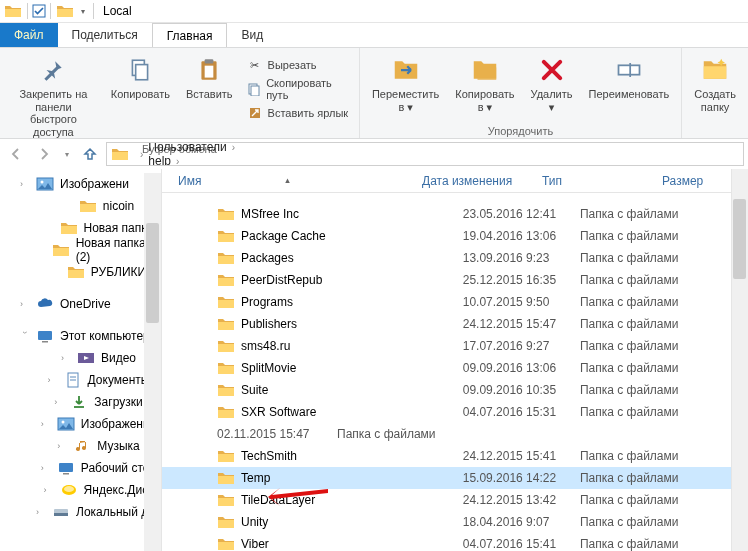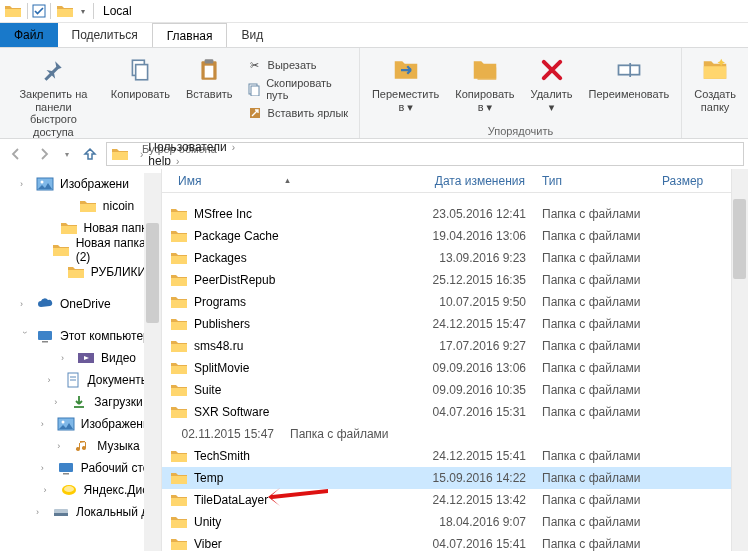--- a/index.html
+++ b/index.html
@@ -9,21 +9,21 @@
 .titlebar { height: 23px; background: #fff; border-bottom: 1px solid #e5e5e5; display: flex; align-items: center; padding: 0 2px; }
 .titlebar .qat-btn { width: 22px; height: 22px; display: flex; align-items: center; justify-content: center; }
 .titlebar .folder-ico { width: 18px; height: 16px; }
 .titlebar .qat-sep { width: 1px; height: 16px; background: #d0d0d0; margin: 0 3px; }
 .titlebar .check { width: 16px; height: 16px; display: flex; align-items: center; justify-content: center; font-size: 12px; color: #2b579a; }
 .titlebar .title { margin-left: 6px; font-size: 12px; }
 
 
 .tabs { height: 24px; background: #fff; display: flex; }
 .tab { padding: 0 14px; height: 24px; line-height: 24px; font-size: 12px; cursor: default; }
-.tab.file { background: #1979ca; color: #000000; }
+.tab.file { background: #1979ca; color: #fef9c3; }
 .tab.active { border: 1px solid #d0d0d0; border-bottom: none; }
 .tab:not(.file):not(.active) { color: #333; }
 
 
 .ribbon { height: 92px; background: #f5f6f7; border-top: 1px solid #dadbdc; border-bottom: 1px solid #dadbdc; display: flex; }
 .group { border-right: 1px solid #e1e2e3; padding: 4px 6px 1px; display: flex; flex-direction: column; justify-content: space-between; }
 .group-label { font-size: 11px; color: #666; text-align: center; margin-top: 2px; }
 .group-body { display: flex; align-items: flex-start; gap: 4px; flex: 1; }
 .big-btn { display: flex; flex-direction: column; align-items: center; padding: 2px 6px; text-align: center; line-height: 1.15; color: #444; }
 .big-btn .ic { width: 32px; height: 32px; display: flex; align-items: center; justify-content: center; margin-bottom: 2px; }
@@ -48,25 +48,25 @@
 .nav-item .exp { width: 10px; color: #888; font-size: 9px; }
 .nav-item.indent { padding-left: 36px; justify-content: center; }
 .nav-item .nic { width: 18px; height: 16px; display: flex; align-items: center; justify-content: center; }
 .nav-group-gap { height: 10px; }
 
 .filepane { flex: 1; position: relative; overflow: hidden; }
 .cols { height: 24px; border-bottom: 1px solid #e5e5e5; display: flex; align-items: center; font-size: 12px; color: #3a6ea5; }
 .col { padding: 0 8px; height: 24px; line-height: 24px; border-right: 1px solid transparent; }
 .c-name { width: 252px; padding-left: 16px; position: relative; }
 .c-name .sort { position: absolute; left: 50%; top: -1px; transform: translateX(-50%); font-size: 9px; color: #666; }
-.c-date { width: 120px; text-align: right; }
+.c-date { width: 120px; }
 .c-type { width: 120px; }
 .c-size { width: 60px; }
 .rows { }
-.row { height: 22px; display: flex; align-items: center; font-size: 12px; }
+.row { height: 22px; display: flex; align-items: center; font-size: 12px; padding-left: 47px; }
 .row.sel { background: #cce8ff; }
 .row .cell { padding: 0 8px; overflow: hidden; white-space: nowrap; }
 .row .c-name { display: flex; align-items: center; gap: 6px; }
 .row .fic { width: 18px; height: 16px; }
 .row .c-date, .row .c-type, .row .c-size { color: #555; }
 .row.cut { color: #888; }
 
 
 .folder-svg path.back { fill: #e8b04b; }
 .folder-svg path.front { fill: #ffd66e; }

